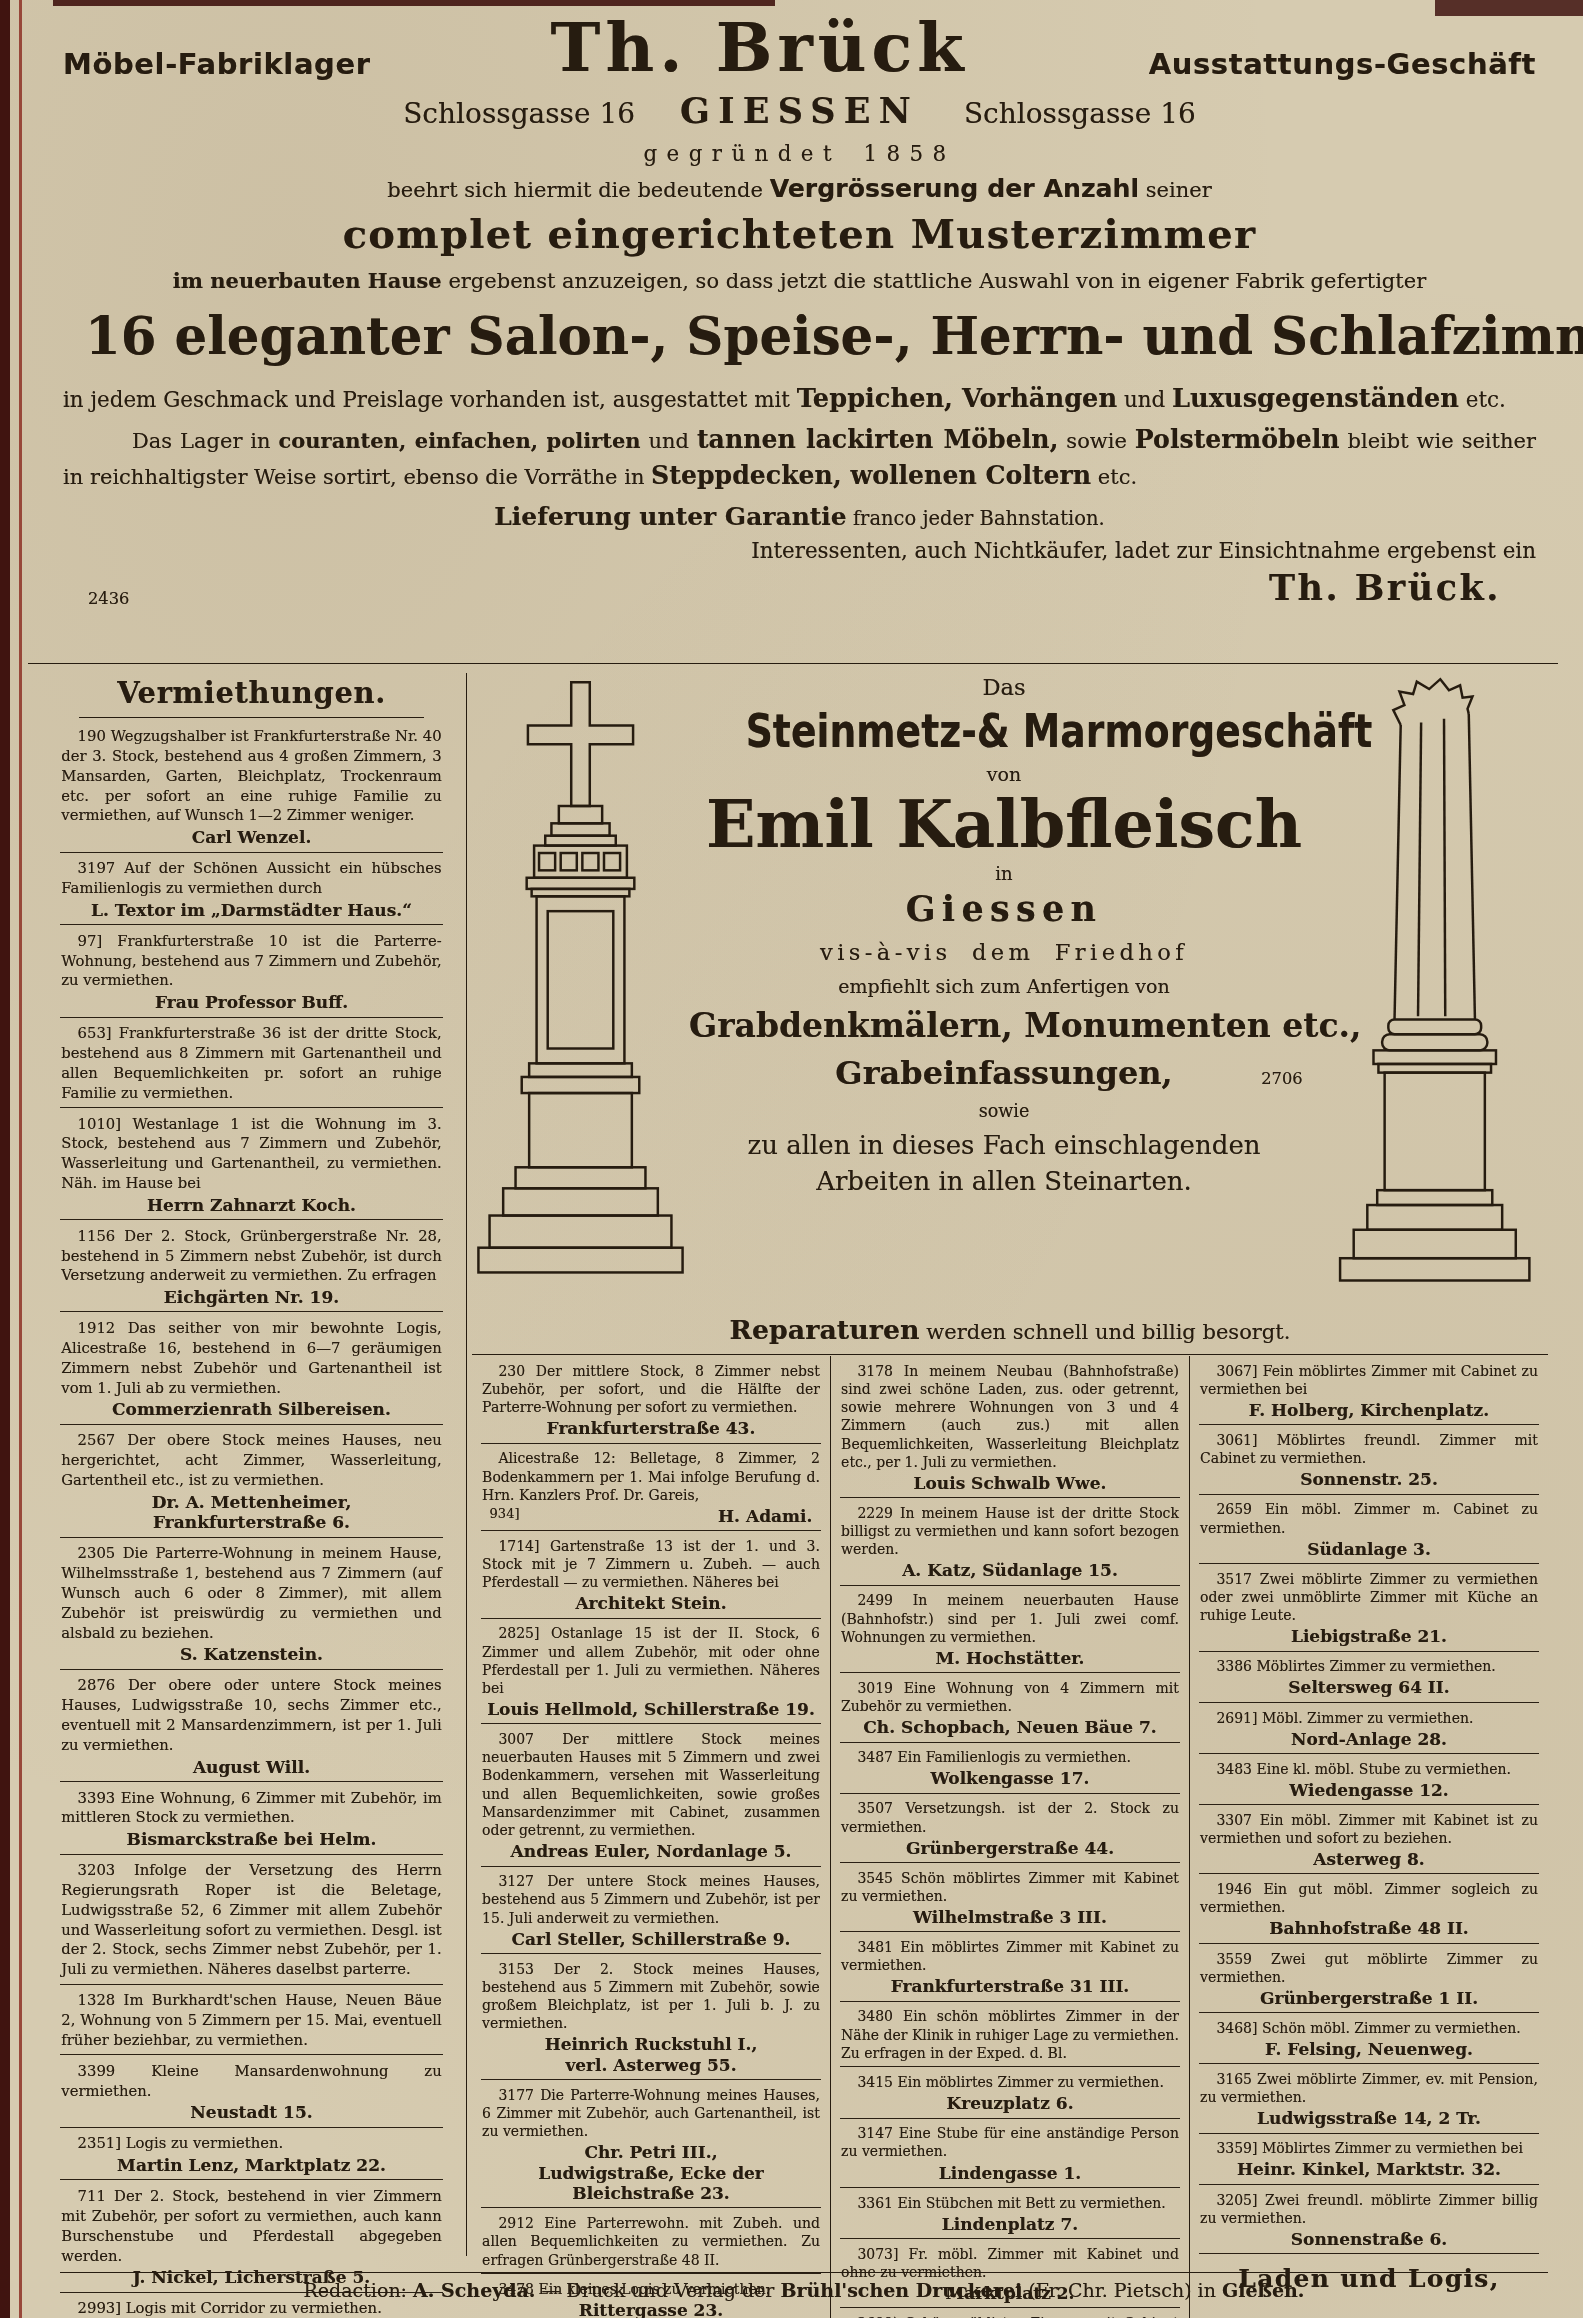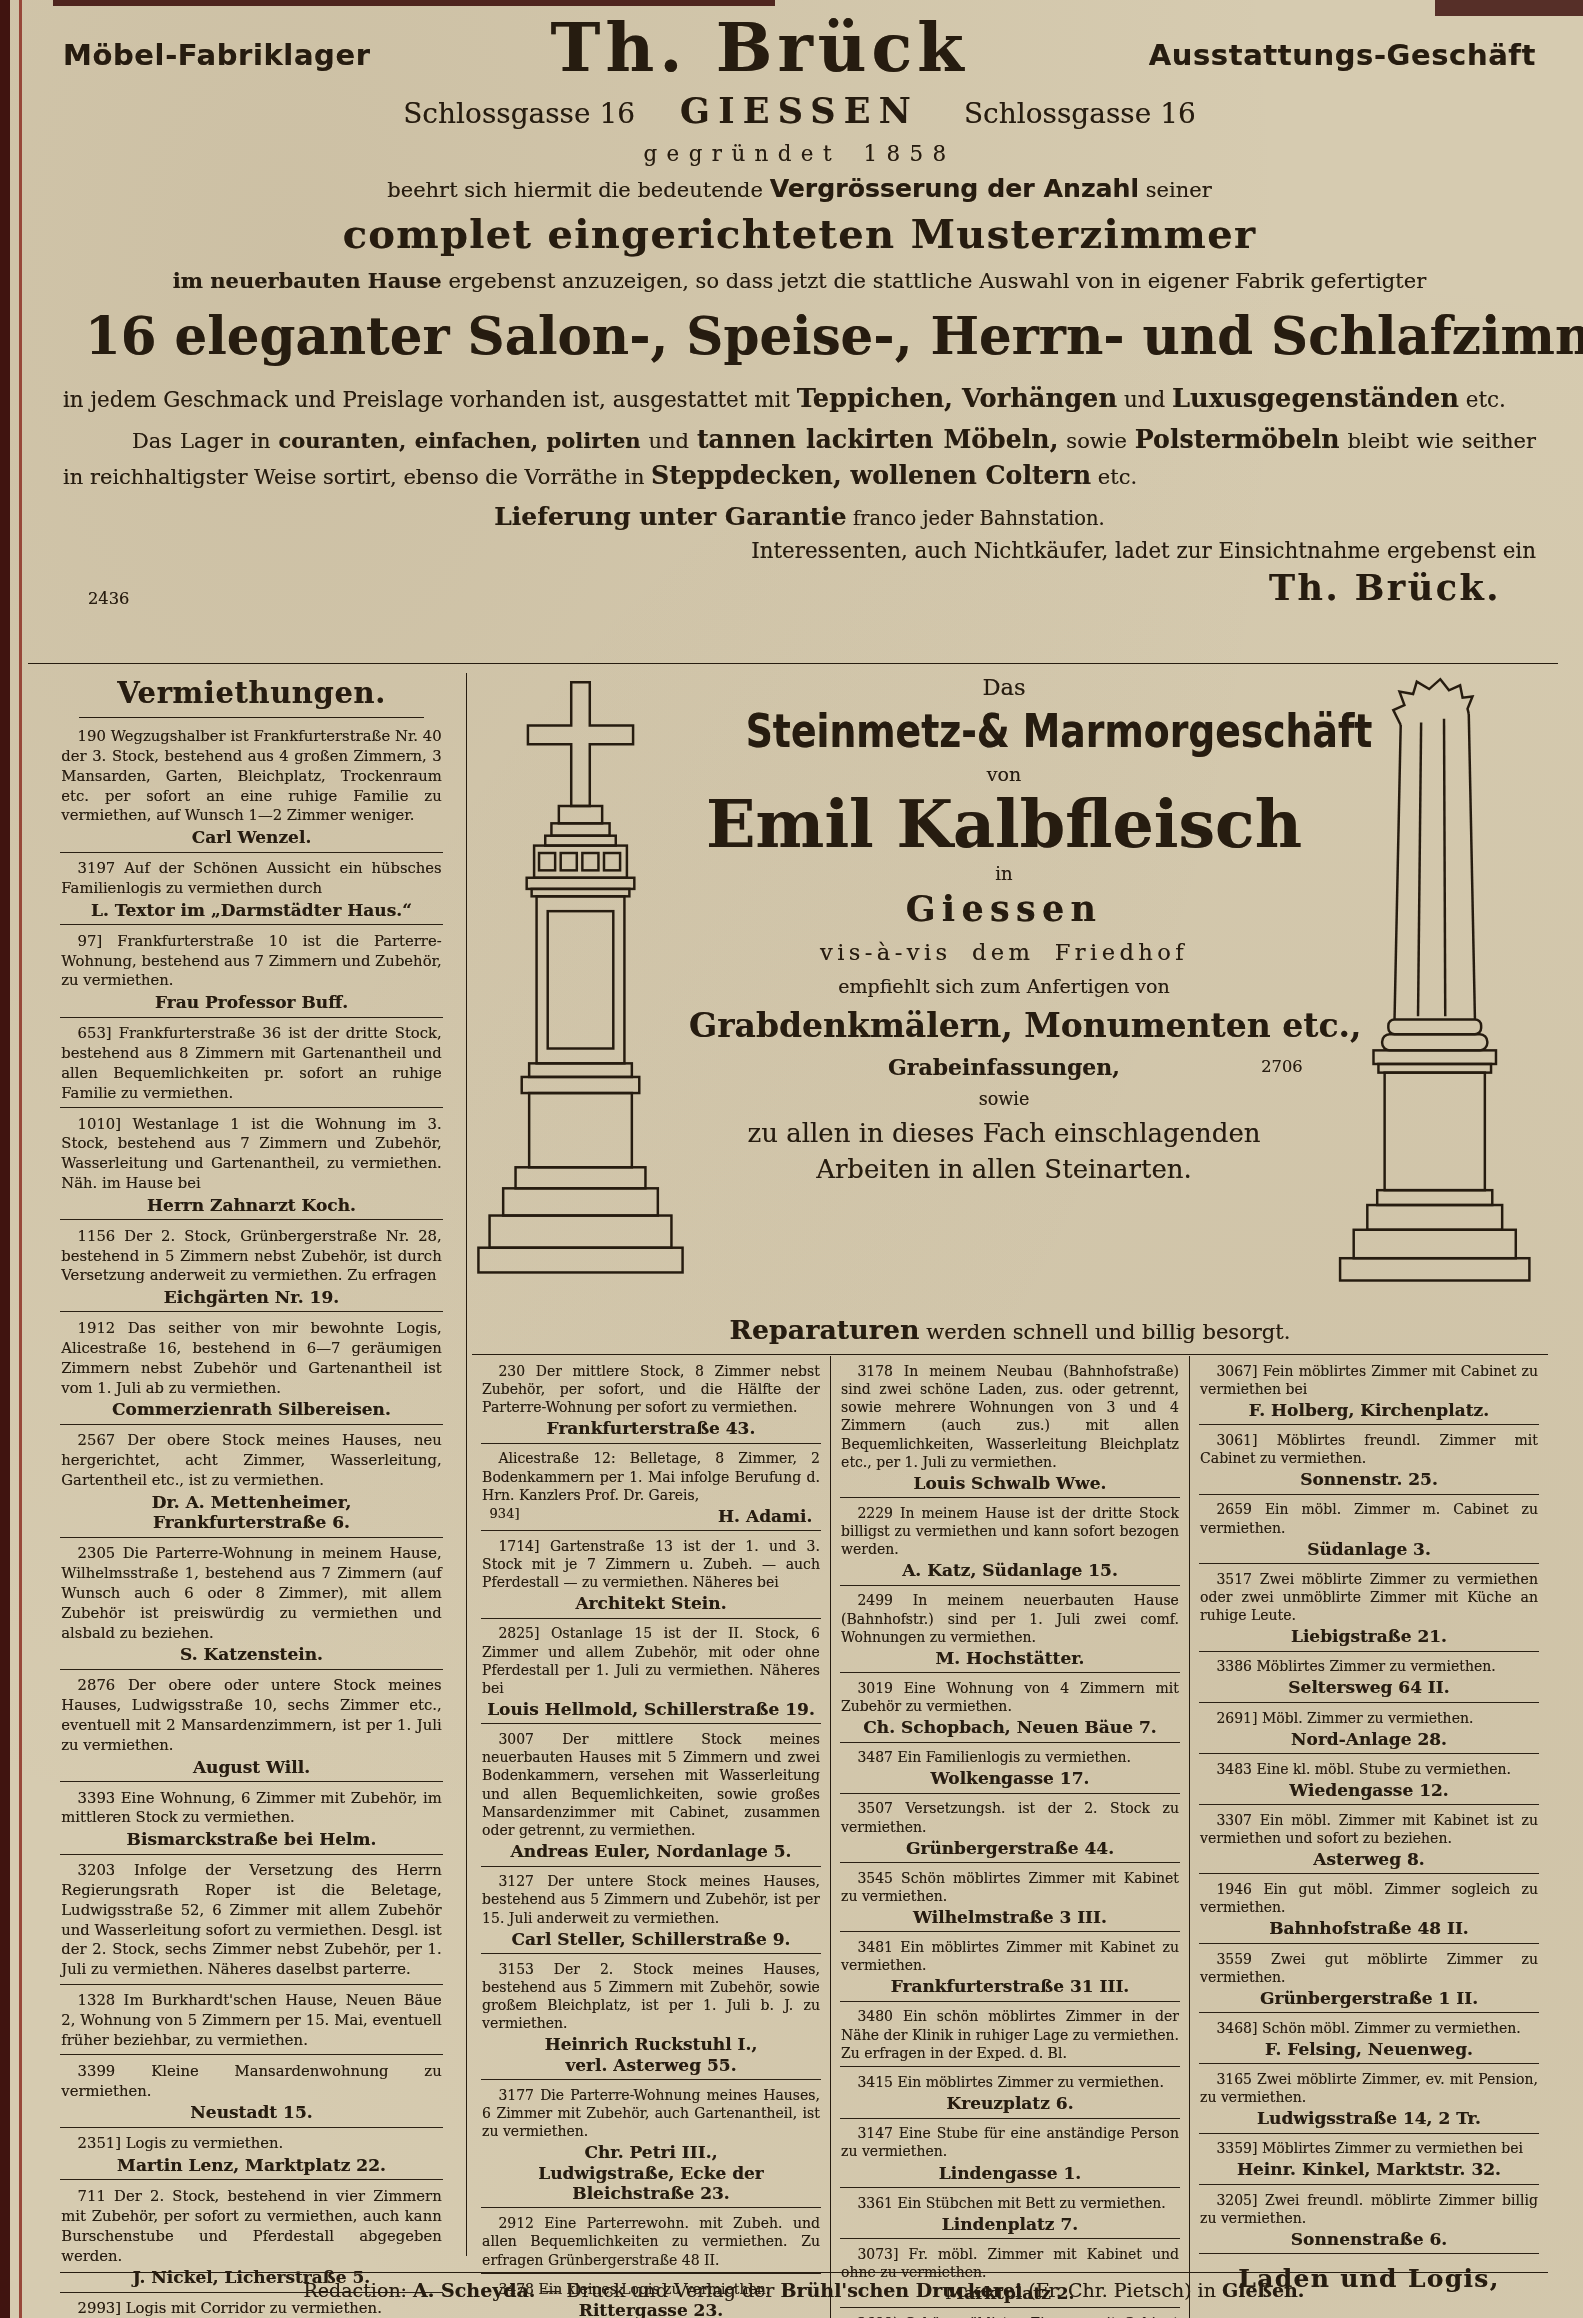--- a/index.html
+++ b/index.html
@@ -23,21 +23,21 @@
   .scan-top-right { position:absolute; right:0; top:0; width:148px; height:16.3px; background:#401410; opacity:.85; }
 
   .seg { white-space:pre-wrap; }
   .b  { font-weight:700; }
   .lg { font-size:1.2em; }
   .xl { font-size:1.28em; }
   .sans { font-family:"DejaVu Sans","Liberation Sans",sans-serif; }
 
   
   .masthead { position:absolute; left:63px; right:47px; top:12.6px; text-align:center; }
-  .m-row1 { display:flex; justify-content:space-between; align-items:center; }
+  .m-row1 { display:flex; justify-content:space-between; align-items:flex-end; }
   .m-side { font-family:"DejaVu Sans","Liberation Sans",sans-serif; font-weight:700; font-size:29px; margin-top:16.3px; letter-spacing:0.6px; }
   .m-title { font-size:67px; font-weight:700; letter-spacing:5px; line-height:1; margin-top:1.3px; }
   .m-addr { display:flex; justify-content:center; align-items:baseline; gap:45px; margin-top:8.8px; font-size:28px; }
   .m-city { font-size:35px; font-weight:700; letter-spacing:8.2px; }
   .m-founded { margin-top:10px; font-size:21.4px; letter-spacing:9.4px; word-spacing:6.3px; }
   .m-intro { margin-top:8.8px; font-size:21px; }
   .m-muster { margin-top:6.3px; font-size:40px; font-weight:700; letter-spacing:1.3px; }
   .m-announce { margin-top:11.3px; font-size:21px; }
   .m-headline { margin-top:11.3px; font-size:53px; font-weight:700; white-space:nowrap; transform:scaleX(.97); transform-origin:center; }
   .m-desc1 { margin-top:15px; font-size:21.4px; text-align:justify; line-height:1.35; }
@@ -79,21 +79,21 @@
   .k-das { font-size:22.6px; }
   .k-business { font-size:46px; font-weight:700; font-family:"DejaVu Sans","Liberation Sans",sans-serif; white-space:nowrap; transform:scaleX(.82); transform-origin:center; margin-top:3.8px; }
   .k-von { font-size:19px; margin-top:5px; }
   .k-name { font-size:65px; font-weight:700; white-space:nowrap; margin-top:5px; line-height:1.05; }
   .k-in { font-size:18px; margin-top:5px; }
   .k-city { font-size:35px; font-weight:700; letter-spacing:6.3px; margin-top:3.8px; }
   .k-loc { font-size:22.6px; letter-spacing:4.4px; word-spacing:8.8px; margin-top:10px; }
   .k-offer { font-size:19px; margin-top:10px; }
   .k-prod1 { font-size:33px; font-weight:700; white-space:nowrap; margin-top:8.8px; }
   .k-prod2row { position:relative; margin-top:8.8px; }
-  .k-prod2 { font-size:22px; font-weight:700; }
+  .k-prod2 { font-size:32px; font-weight:700; }
   .k-adnum { position:absolute; right:16.3px; bottom:3.8px; font-size:16.3px; }
   .k-sowie { font-size:17.6px; margin-top:8.8px; }
   .k-closing { font-size:26px; line-height:1.4; margin-top:6.3px; }
   .k-repar { text-align:center; font-size:21px; margin-top:10px; }
 
   .bottom-cols { flex:1; display:flex; margin-top:1.3px; }
   .bcol { flex:1; min-width:0; padding:0 8.8px; }
   .bcol.col2, .bcol.col3 { border-right:1.9px solid #261c10; }
 
   

